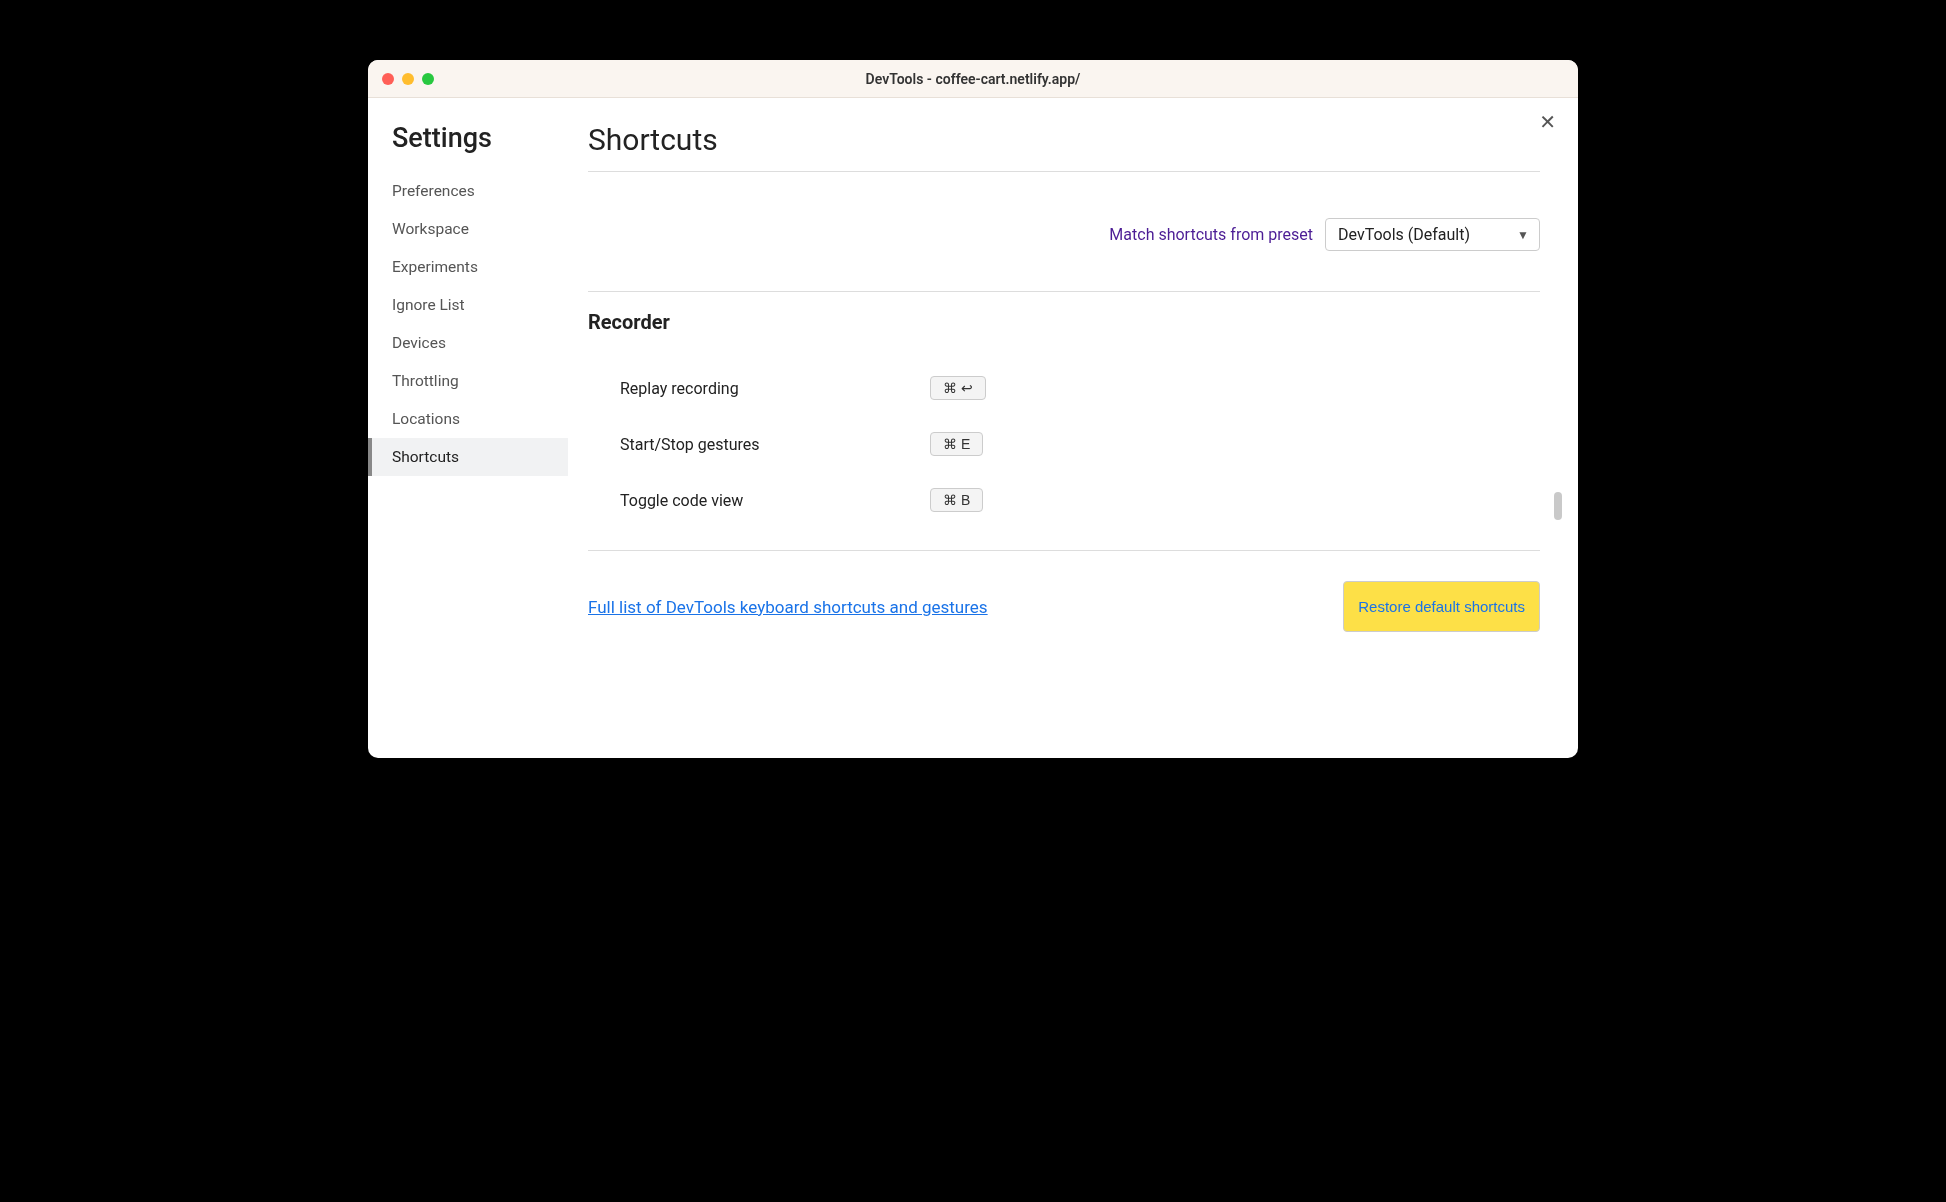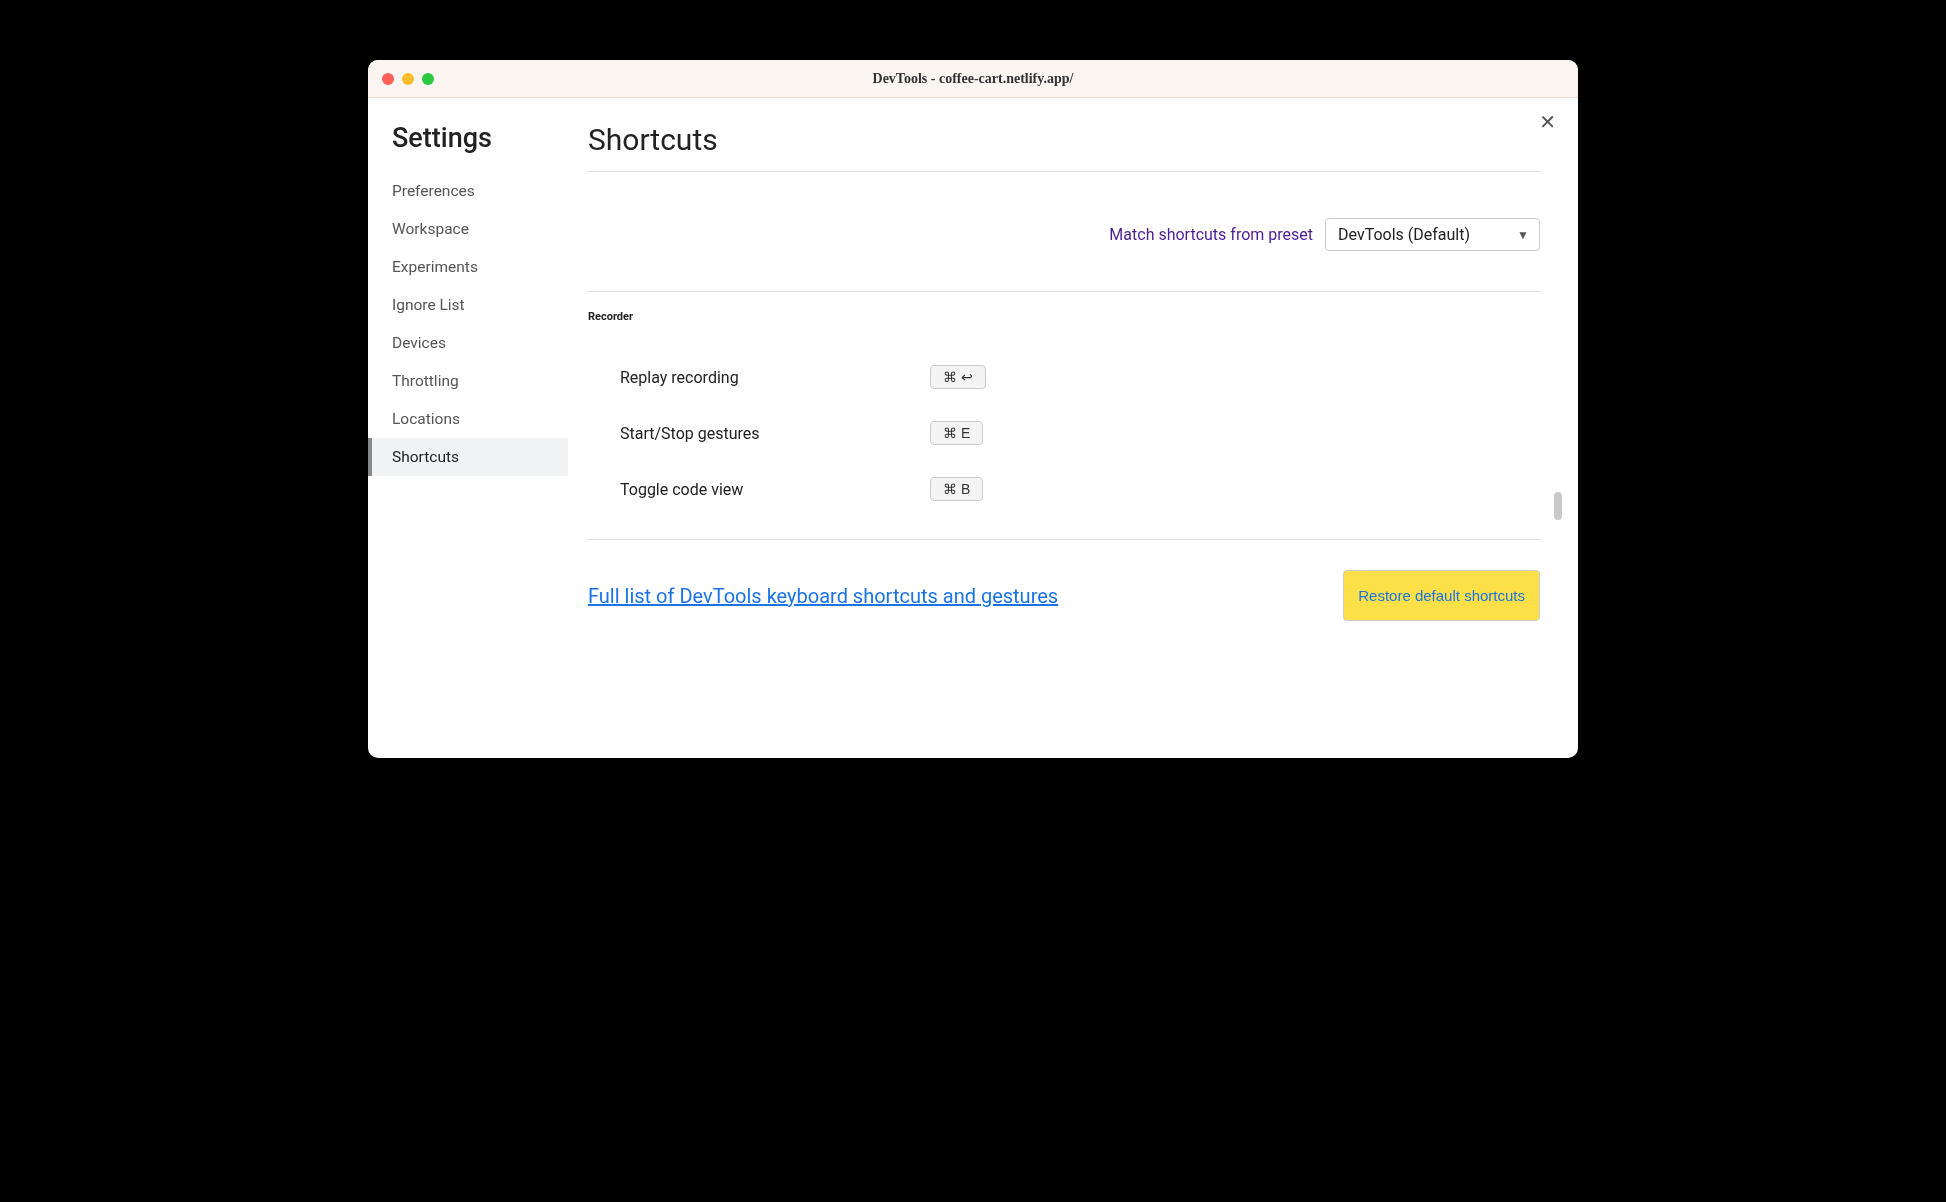--- a/index.html
+++ b/index.html
@@ -19,21 +19,20 @@
       box-shadow: 0 20px 60px rgba(0,0,0,0.5);
       overflow: hidden;
     }
     .titlebar {
       height: 38px;
       background: #faf5f0;
       display: flex;
       align-items: center;
       position: relative;
       border-bottom: 1px solid #e8e0d8;
-      font-family: Liberation Serif, serif;
     }
     .traffic-lights {
       display: flex;
       gap: 8px;
       padding-left: 14px;
     }
     .tl { width: 12px; height: 12px; border-radius: 50%; }
     .tl.close { background: #ff5f57; }
     .tl.min   { background: #ffbd2e; }
     .tl.max   { background: #28c840; }
@@ -137,21 +136,21 @@
     .section-scroll-thumb {
       position: absolute;
       right: -22px;
       top: 200px;
       width: 8px;
       height: 28px;
       background: #c9c9c9;
       border-radius: 4px;
     }
     .section-title {
-      font-size: 11px;
+      font-size: 20px;
       font-weight: 700;
       color: #222;
       margin-bottom: 26px;
     }
     .shortcut-row {
       display: flex;
       align-items: center;
       padding: 16px 0 16px 32px;
     }
     .shortcut-label {
@@ -172,21 +171,21 @@
       font-family: -apple-system, BlinkMacSystemFont, sans-serif;
     }
     .footer-row {
       display: flex;
       justify-content: space-between;
       align-items: center;
       margin-top: 30px;
     }
     .full-list-link {
       color: #1a73e8;
-      font-size: 20px;
+      font-size: 17px;
       text-decoration: underline;
       cursor: pointer;
     }
     .restore-btn {
       border: 1px solid #ccc;
       background: #fde047;
       color: #1a73e8;
       font-size: 15px;
       padding: 16px 14px;
       border-radius: 4px;

